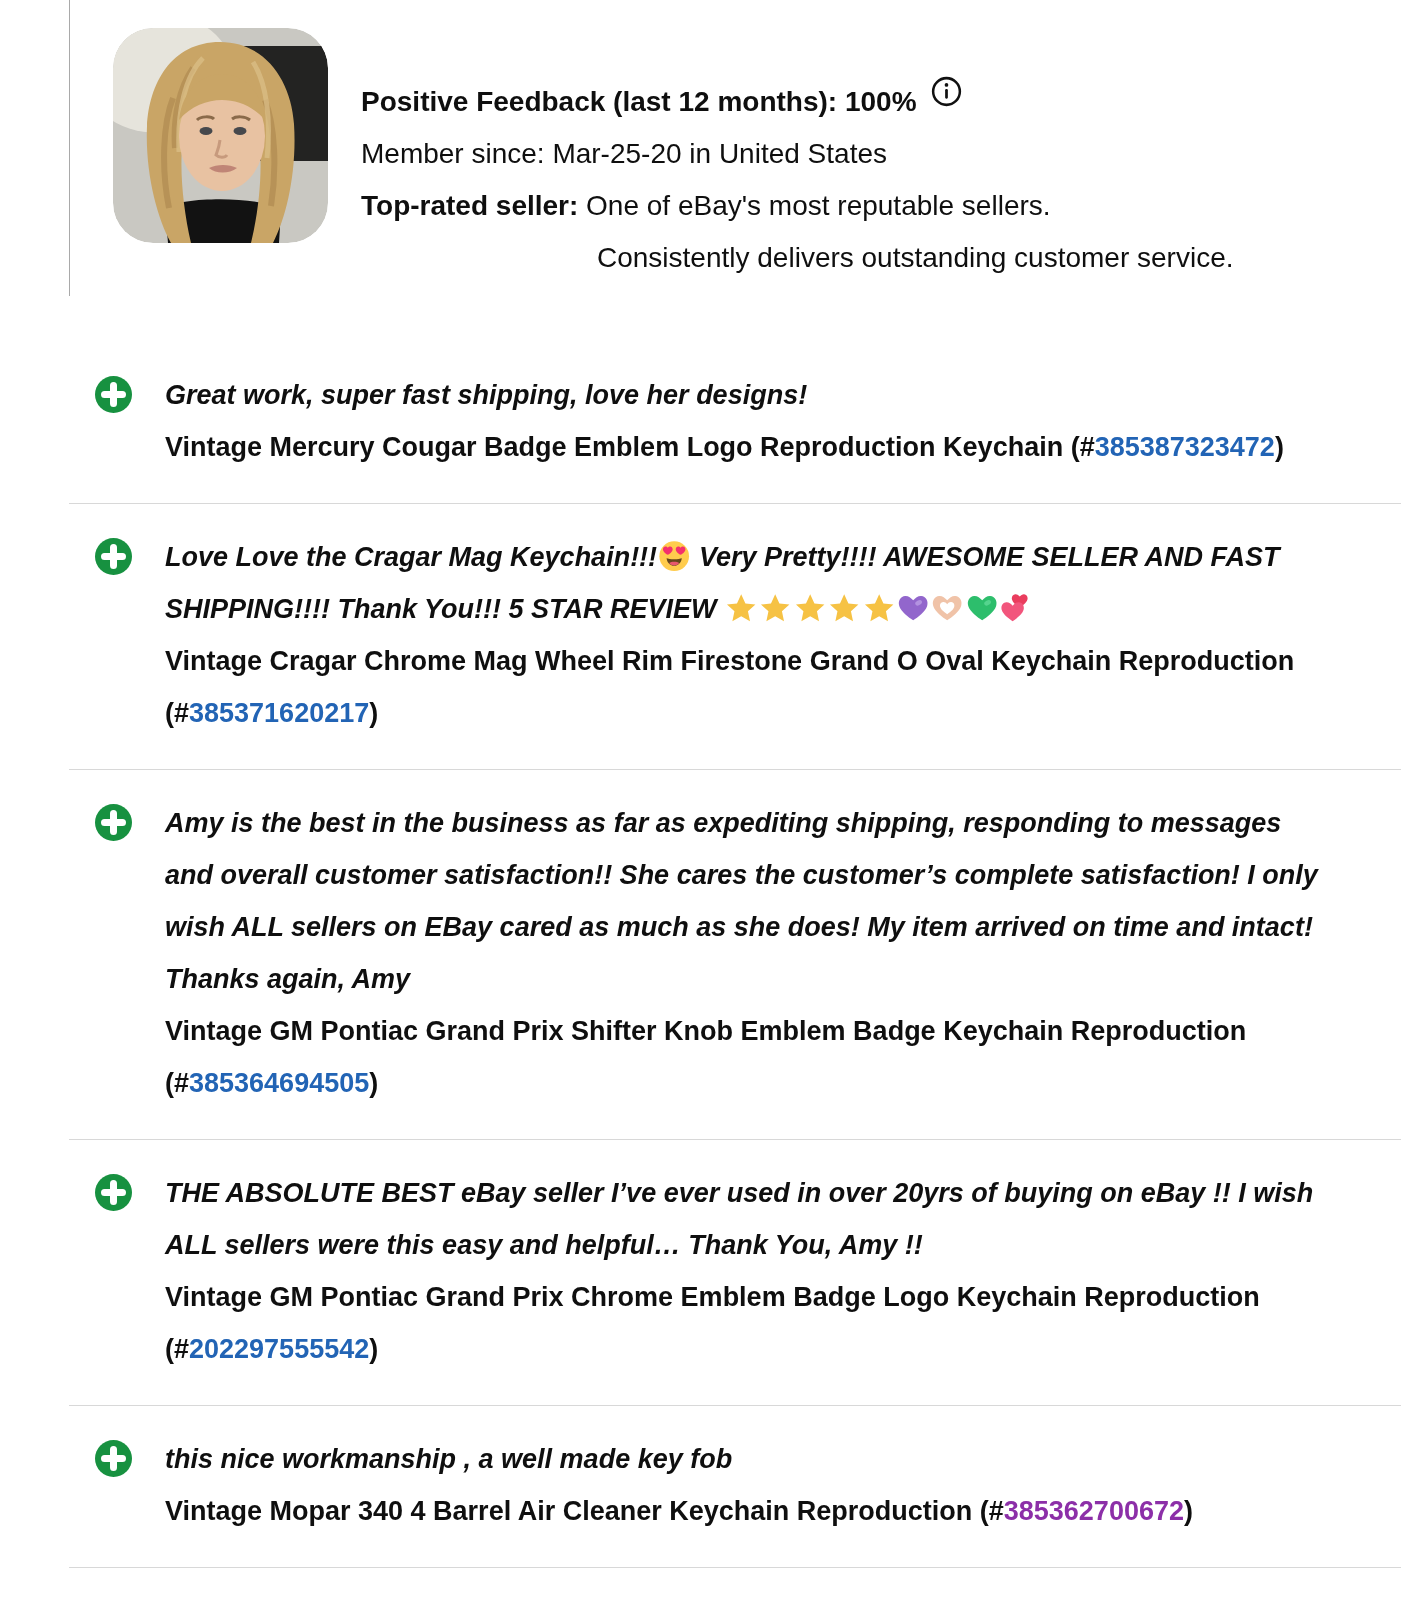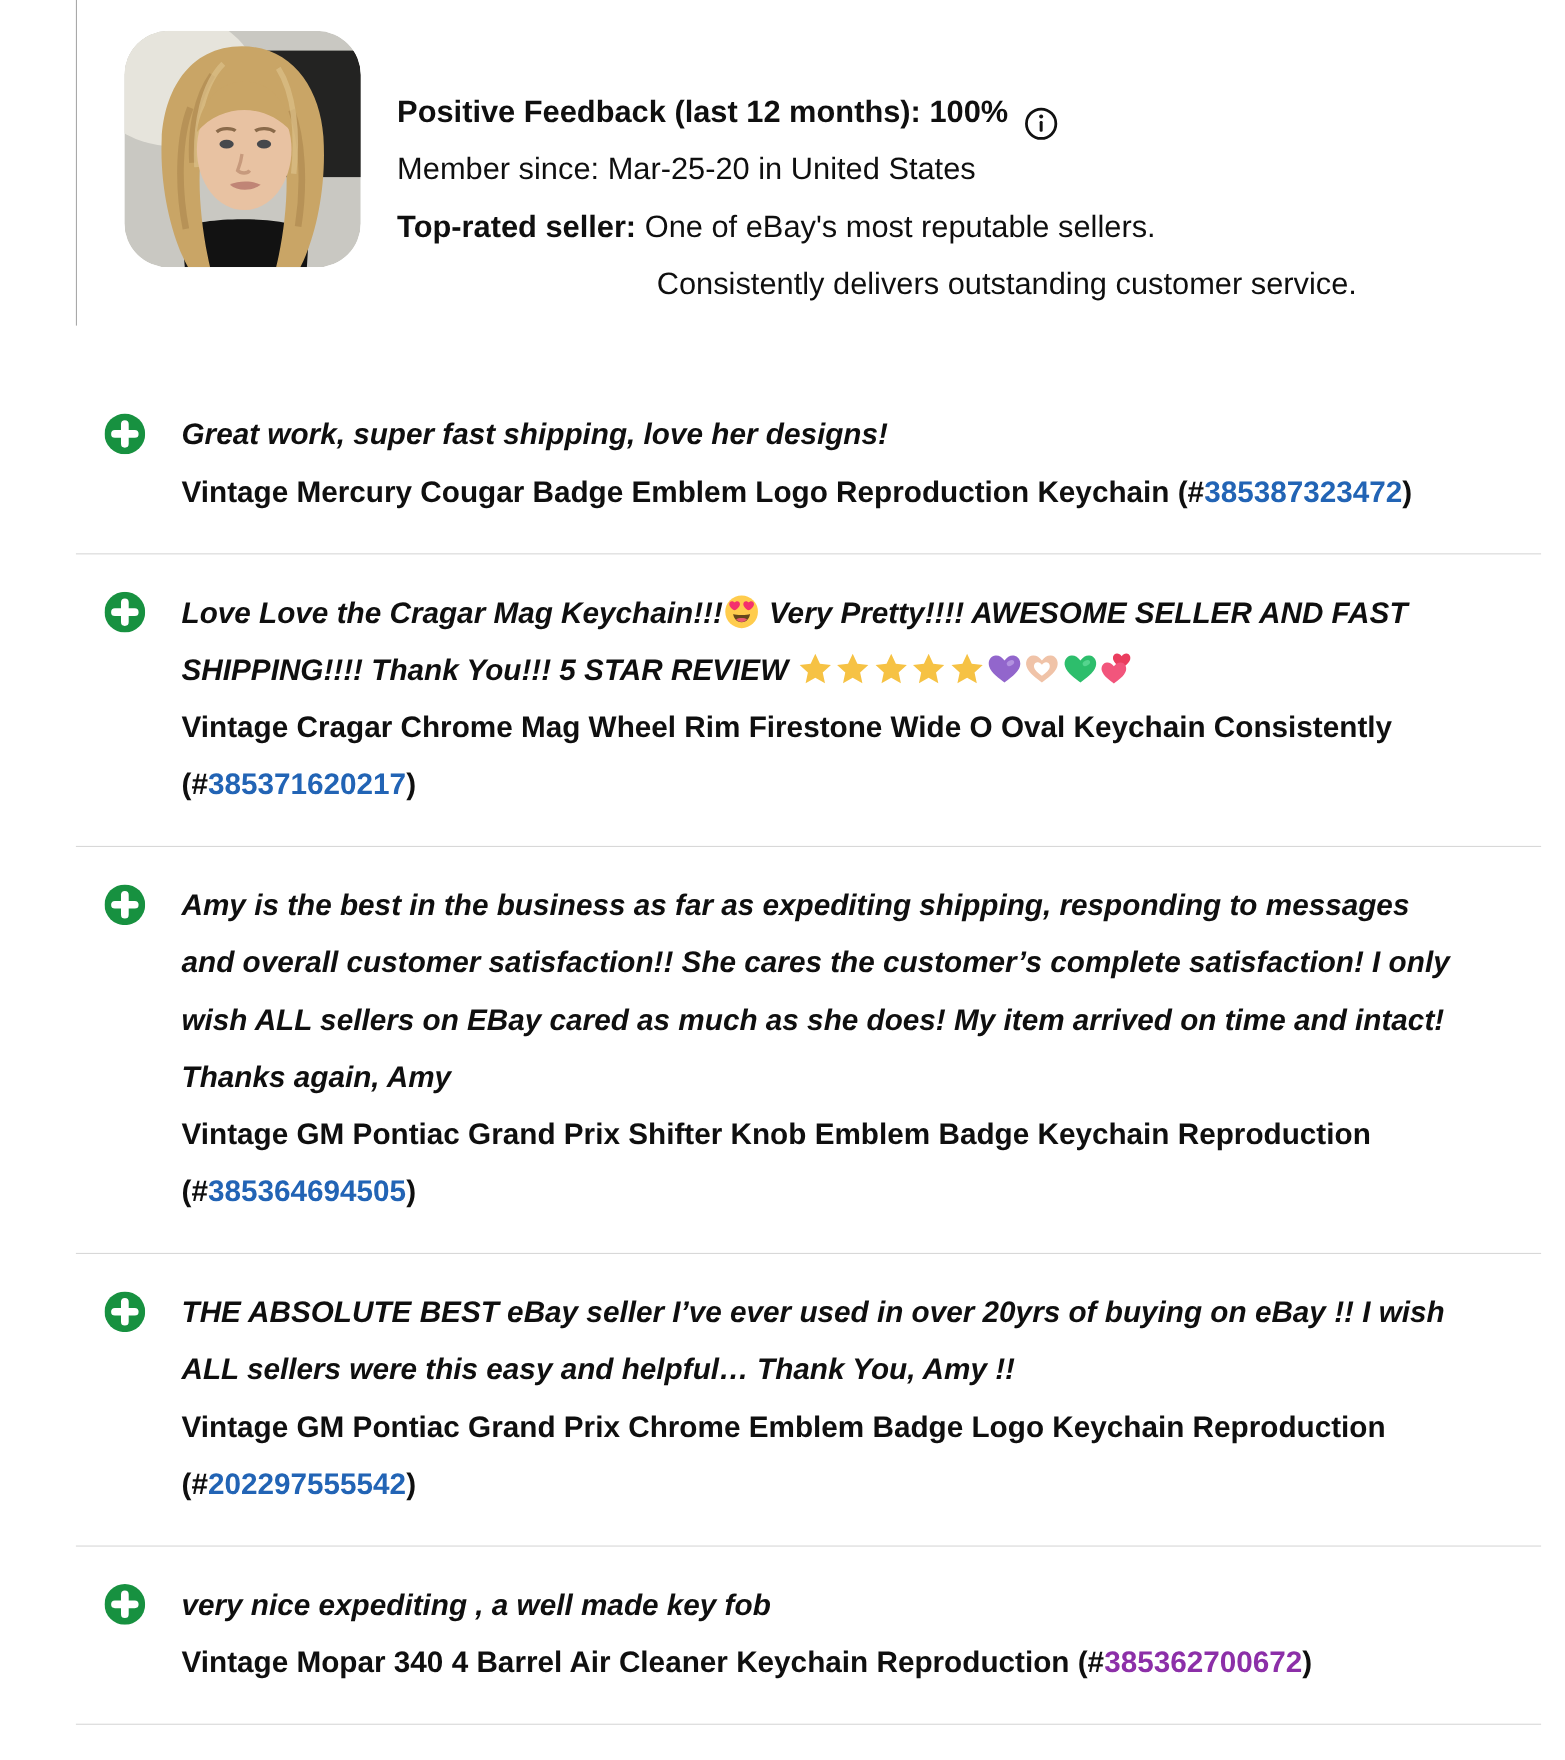--- a/index.html
+++ b/index.html
@@ -27,21 +27,21 @@
   .avatar{
     width:215px;height:215px;border-radius:40px;overflow:hidden;flex:0 0 auto;
   }
   .avatar svg{display:block;width:100%;height:100%;}
   .profile-text{
     margin-left:33px;
     padding-top:48px;
     font-size:28px;
     line-height:52px;
   }
-  .pf-line{font-weight:bold;display:flex;align-items:flex-end;}
+  .pf-line{font-weight:bold;display:flex;align-items:flex-start;}
   .info-icon{
     display:inline-block;width:31px;height:31px;margin-left:14px;cursor:pointer;flex:0 0 auto;
   }
   .info-icon svg{display:block;width:100%;height:100%;}
   .member-line{font-weight:normal;}
   .toprated-label{font-weight:bold;}
   .toprated-line2{padding-left:236px;}
   
   .feedback-list{
     margin-left:69px;
@@ -176,21 +176,21 @@
               <ellipse cx="24" cy="12" rx="4" ry="2.6" fill="#55d48e" transform="rotate(-30 24 12)"></ellipse>
             </svg></span><span class="emoji" role="img" aria-label="💕"><svg viewBox="0 0 36 36">
               <g transform="translate(12,0) scale(0.55)">
                 <path fill="#ea3d5e" d="M18 31.5 C13 28 4.5 22 2.5 15.5 C0.8 9.8 4 4.8 9 4.4 C12.4 4.1 15.5 6.2 18 9.3 C20.5 6.2 23.6 4.1 27 4.4 C32 4.8 35.2 9.8 33.5 15.5 C31.5 22 23 28 18 31.5 Z"></path>
               </g>
               <g transform="translate(0,8) scale(0.78)">
                 <path fill="#f2557c" d="M18 31.5 C13 28 4.5 22 2.5 15.5 C0.8 9.8 4 4.8 9 4.4 C12.4 4.1 15.5 6.2 18 9.3 C20.5 6.2 23.6 4.1 27 4.4 C32 4.8 35.2 9.8 33.5 15.5 C31.5 22 23 28 18 31.5 Z"></path>
               </g>
             </svg></span></div>
       <div class="fb-title">
-        <span class="title-text">Vintage Cragar Chrome Mag Wheel Rim Firestone Wide O Oval Keychain Consistently</span><span class="nowrap"> (#<a class="item-link">385371620217</a>)</span>
+        <span class="title-text">Vintage Cragar Chrome Mag Wheel Rim Firestone Grand O Oval Keychain Reproduction</span><span class="nowrap"> (#<a class="item-link">385371620217</a>)</span>
       </div>
     </div>
   </div>
 
   <div class="fb-item">
     <div class="fb-icon">
       <svg viewBox="0 0 37 37" aria-hidden="true">
         <circle cx="18.5" cy="18.5" r="18.5" fill="currentColor"></circle>
         <path d="M18.5 9.5 v18 M9.5 18.5 h18" stroke="#fff" stroke-width="7" stroke-linecap="round"></path>
       </svg>
@@ -219,21 +219,21 @@
   </div>
 
   <div class="fb-item">
     <div class="fb-icon">
       <svg viewBox="0 0 37 37" aria-hidden="true">
         <circle cx="18.5" cy="18.5" r="18.5" fill="currentColor"></circle>
         <path d="M18.5 9.5 v18 M9.5 18.5 h18" stroke="#fff" stroke-width="7" stroke-linecap="round"></path>
       </svg>
     </div>
     <div class="fb-body">
-      <div class="fb-comment">very nice expediting , a well made key fob</div>
+      <div class="fb-comment">this nice workmanship , a well made key fob</div>
       <div class="fb-title">
         <span class="title-text">Vintage Mopar 340 4 Barrel Air Cleaner Keychain Reproduction</span><span class="nowrap"> (#<a class="item-link visited">385362700672</a>)</span>
       </div>
     </div>
   </div>
 
   <div class="fb-item">
 
     <div class="fb-body">
       <div class="fb-comment">Great to do business with! Awesome piece, love it! Thanks again!</div>

